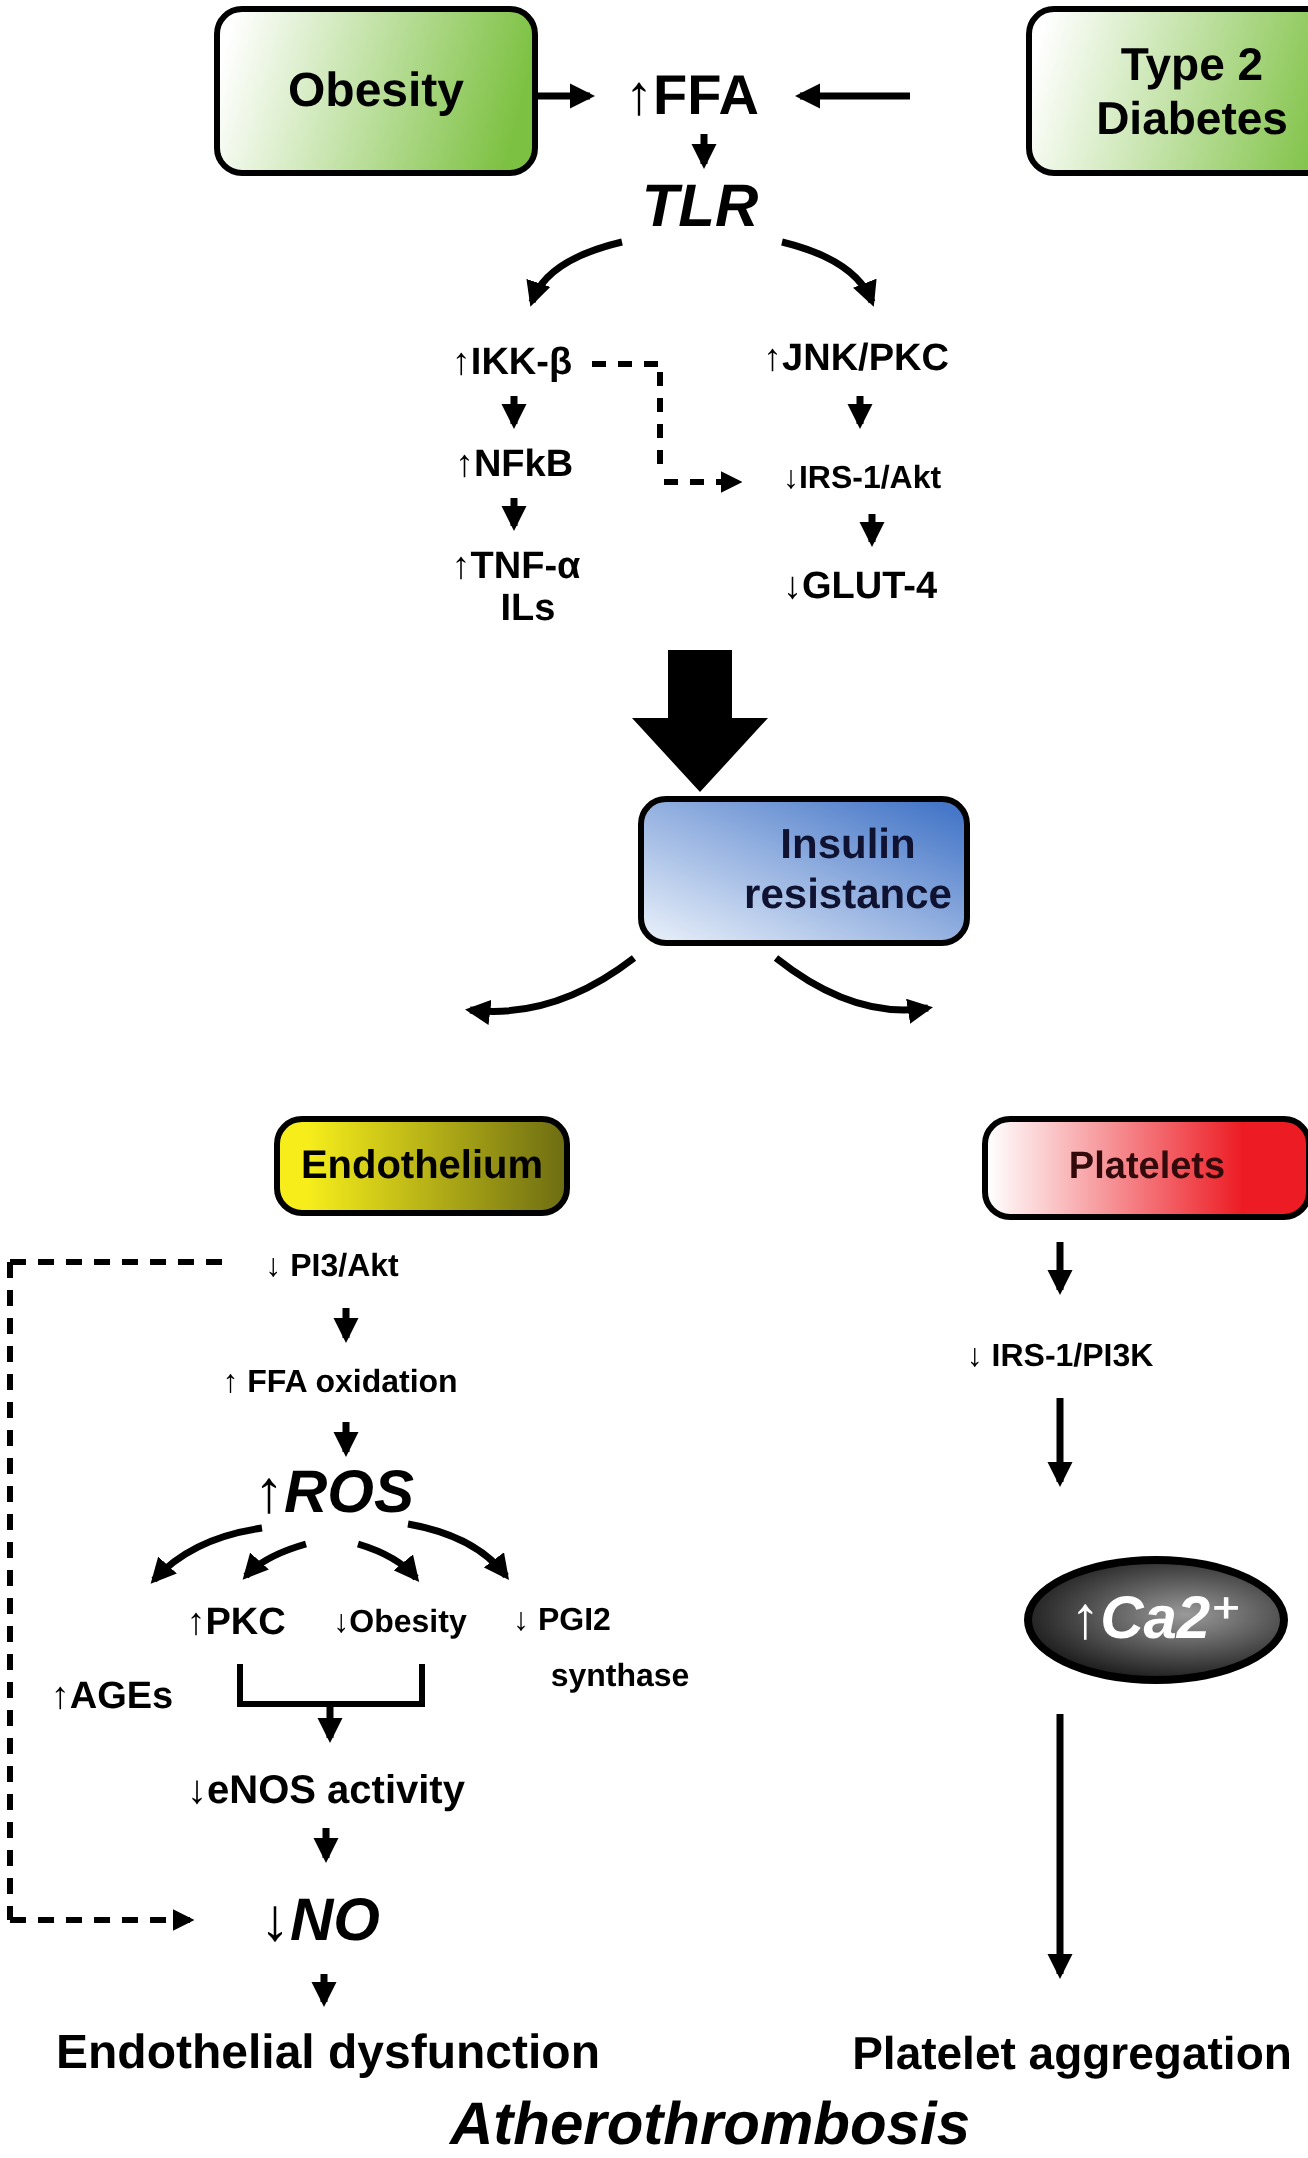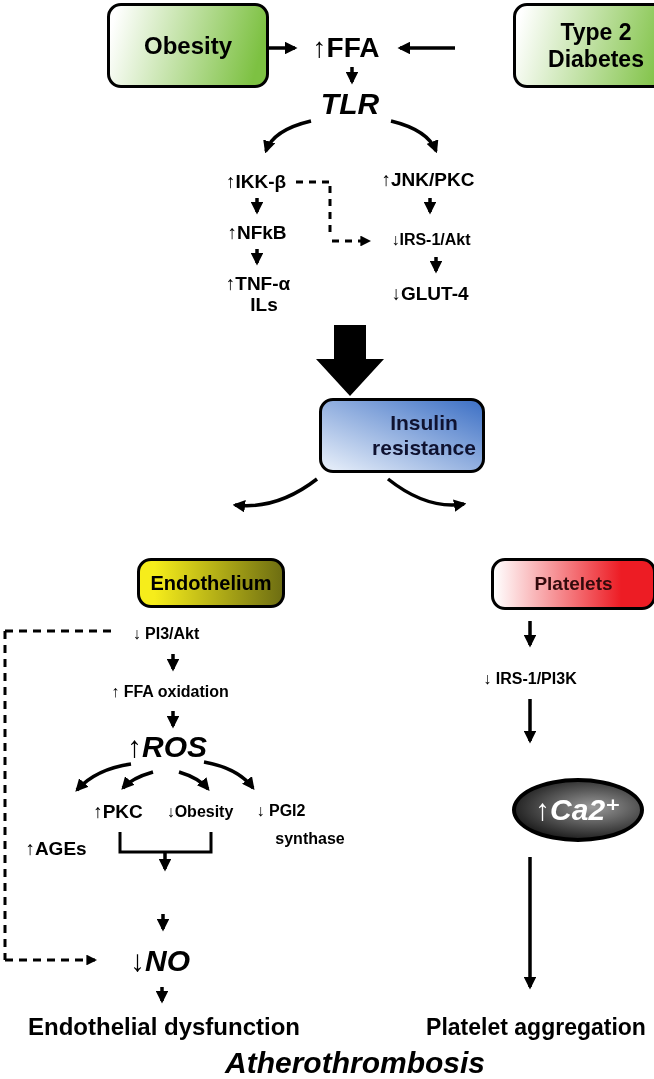--- a/index.html
+++ b/index.html
@@ -96,20 +96,21 @@
 
   <div class="node rbox box-yellow f20" style="left:90px; top:558px; width:148px; height:50px;">Endothelium</div>
   <div class="lbl f18" style="left:166px; top:634px;">↓ PI3/Akt</div>
   <div class="lbl f18" style="left:170px; top:692px;">↑ FFA oxidation</div>
   <div class="lbl f26" style="left:167px; top:747px;">↑ROS</div>
   <div class="lbl f19" style="left:56px; top:812px;margin-top:37px;">↑AGEs</div>
   <div class="lbl f19" style="left:118px; top:812px;">↑PKC</div>
   <div class="lbl f18" style="left:200px; top:812px;">↓Obesity</div>
   <div class="lbl f18" style="left:281px; top:811px;">↓ PGI2</div>
   <div class="lbl f18" style="left:310px; top:839px;text-align:center;">synthase</div>
+  <div class="lbl f20" style="left:163px; top:896px;">↓eNOS activity</div>
   <div class="lbl f26" style="left:160px; top:961px;">↓NO</div>
   <div class="lbl f24" style="left:164px; top:1027px;">Endothelial dysfunction</div>
 
   <div class="node rbox box-red f19" style="left:444px; top:558px; width:165px; height:52px;">Platelets</div>
   <div class="lbl f18" style="left:530px; top:679px;">↓ IRS-1/PI3K</div>
   <div class="node ellipse-dark f26" style="left:465px; top:778px; width:132px; height:64px;">↑Ca2⁺</div>
   <div class="lbl f23" style="left:536px; top:1027px;">Platelet aggregation</div>
 
   <div class="lbl f26" style="left:355px; top:1063px;">Atherothrombosis</div>
 

